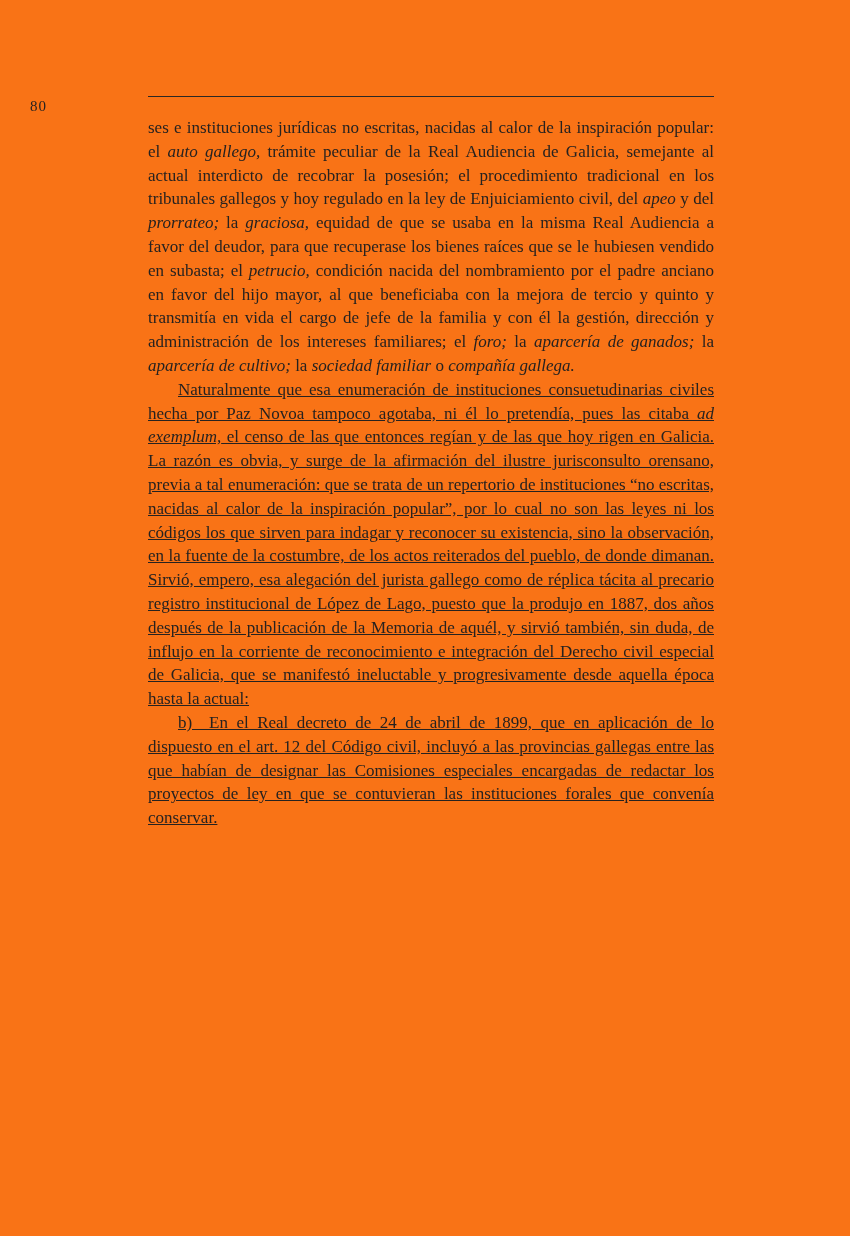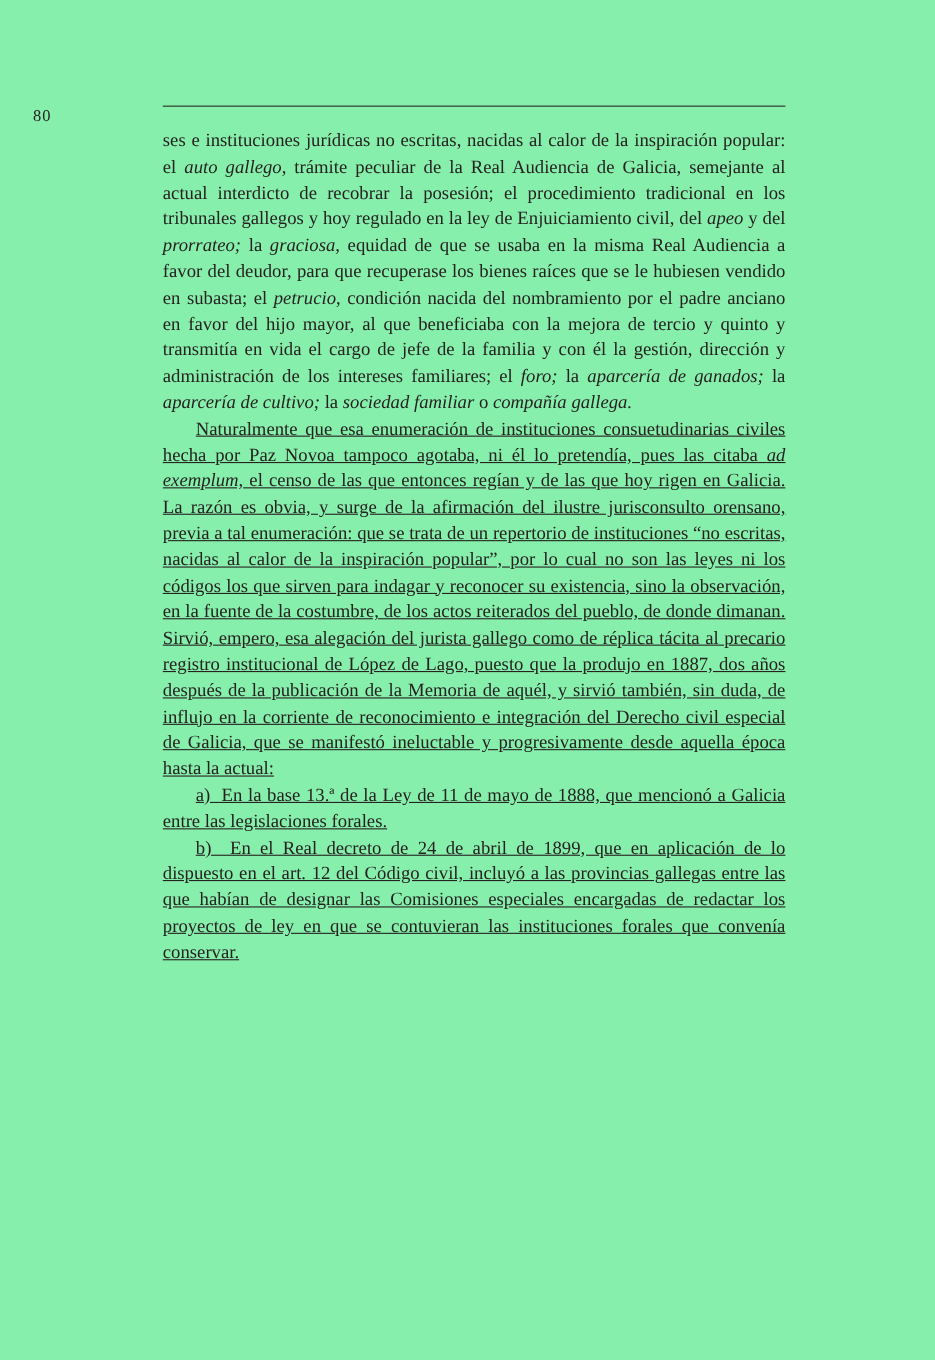--- a/index.html
+++ b/index.html
@@ -3,21 +3,21 @@
 <meta charset="utf-8">
 <style>
   html, body { margin: 0; padding: 0; }
   body { background: #e8e6e1; }
 
   .page {
     position: relative;
     width: 850px;
     height: 1236px;
     margin: 0 auto;
-    background: #86efac;
+    background: #f97316;
     font-family: "Liberation Serif", "DejaVu Serif", serif;
     color: #262220;
     overflow: hidden;
   }
 
   .content {
     position: absolute;
     left: 148px;
     top: 88px;
     width: 566px;
@@ -71,18 +71,17 @@
   <div class="content">
 
     <div class="header">
       <span class="page-number">80</span>
       <hr class="rule">
     </div>
 
     <div class="body-text">
         <p><span>ses e instituciones jurídicas no escritas, nacidas al calor de la inspiración popular: el </span><em>auto gallego,</em><span> trámite peculiar de la Real Audiencia de Galicia, semejante al actual interdicto de recobrar la posesión; el procedimiento tradicional en los tribunales gallegos y hoy regulado en la ley de Enjuiciamiento civil, del </span><em>apeo</em><span> y del </span><em>prorrateo;</em><span> la </span><em>graciosa,</em><span> equidad de que se usaba en la misma Real Audiencia a favor del deudor, para que recuperase los bienes raíces que se le hubiesen vendido en subasta; el </span><em>petrucio,</em><span> condición nacida del nombramiento por el padre anciano en favor del hijo mayor, al que beneficiaba con la mejora de tercio y quinto y transmitía en vida el cargo de jefe de la familia y con él la gestión, dirección y administración de los intereses familiares; el </span><em>foro;</em><span> la </span><em>aparcería de ganados;</em><span> la </span><em>aparcería de cultivo;</em><span> la </span><em>sociedad familiar</em><span> o </span><em>compañía gallega.</em></p>
         <p class="indent"><span>Naturalmente que esa enumeración de instituciones consuetudinarias civiles hecha por Paz Novoa tampoco agotaba, ni él lo pretendía, pues las citaba </span><em>ad exemplum,</em><span> el censo de las que entonces regían y de las que hoy rigen en Galicia. La razón es obvia, y surge de la afirmación del ilustre jurisconsulto orensano, previa a tal enumeración: que se trata de un repertorio de instituciones “no escritas, nacidas al calor de la inspiración popular”, por lo cual no son las leyes ni los códigos los que sirven para indagar y reconocer su existencia, sino la observación, en la fuente de la costumbre, de los actos reiterados del pueblo, de donde dimanan. Sirvió, empero, esa alegación del jurista gallego como de réplica tácita al precario registro institucional de López de Lago, puesto que la produjo en 1887, dos años después de la publicación de la Memoria de aquél, y sirvió también, sin duda, de influjo en la corriente de reconocimiento e integración del Derecho civil especial de Galicia, que se manifestó ineluctable y progresivamente desde aquella época hasta la actual:</span></p>
-        <p class="indent"><span>a)&nbsp;&nbsp;En la base 13.ª de la Ley de 11 de mayo de 1888, que mencionó a Galicia entre las legislaciones forales.</span></p>
         <p class="indent"><span>b)&nbsp;&nbsp;En el Real decreto de 24 de abril de 1899, que en aplicación de lo dispuesto en el art. 12 del Código civil, incluyó a las provincias gallegas entre las que habían de designar las Comisiones especiales encargadas de redactar los proyectos de ley en que se contuvieran las instituciones forales que convenía conservar.</span></p>
       </div>
 
   </div>
 </div>
 
 </body></html>

